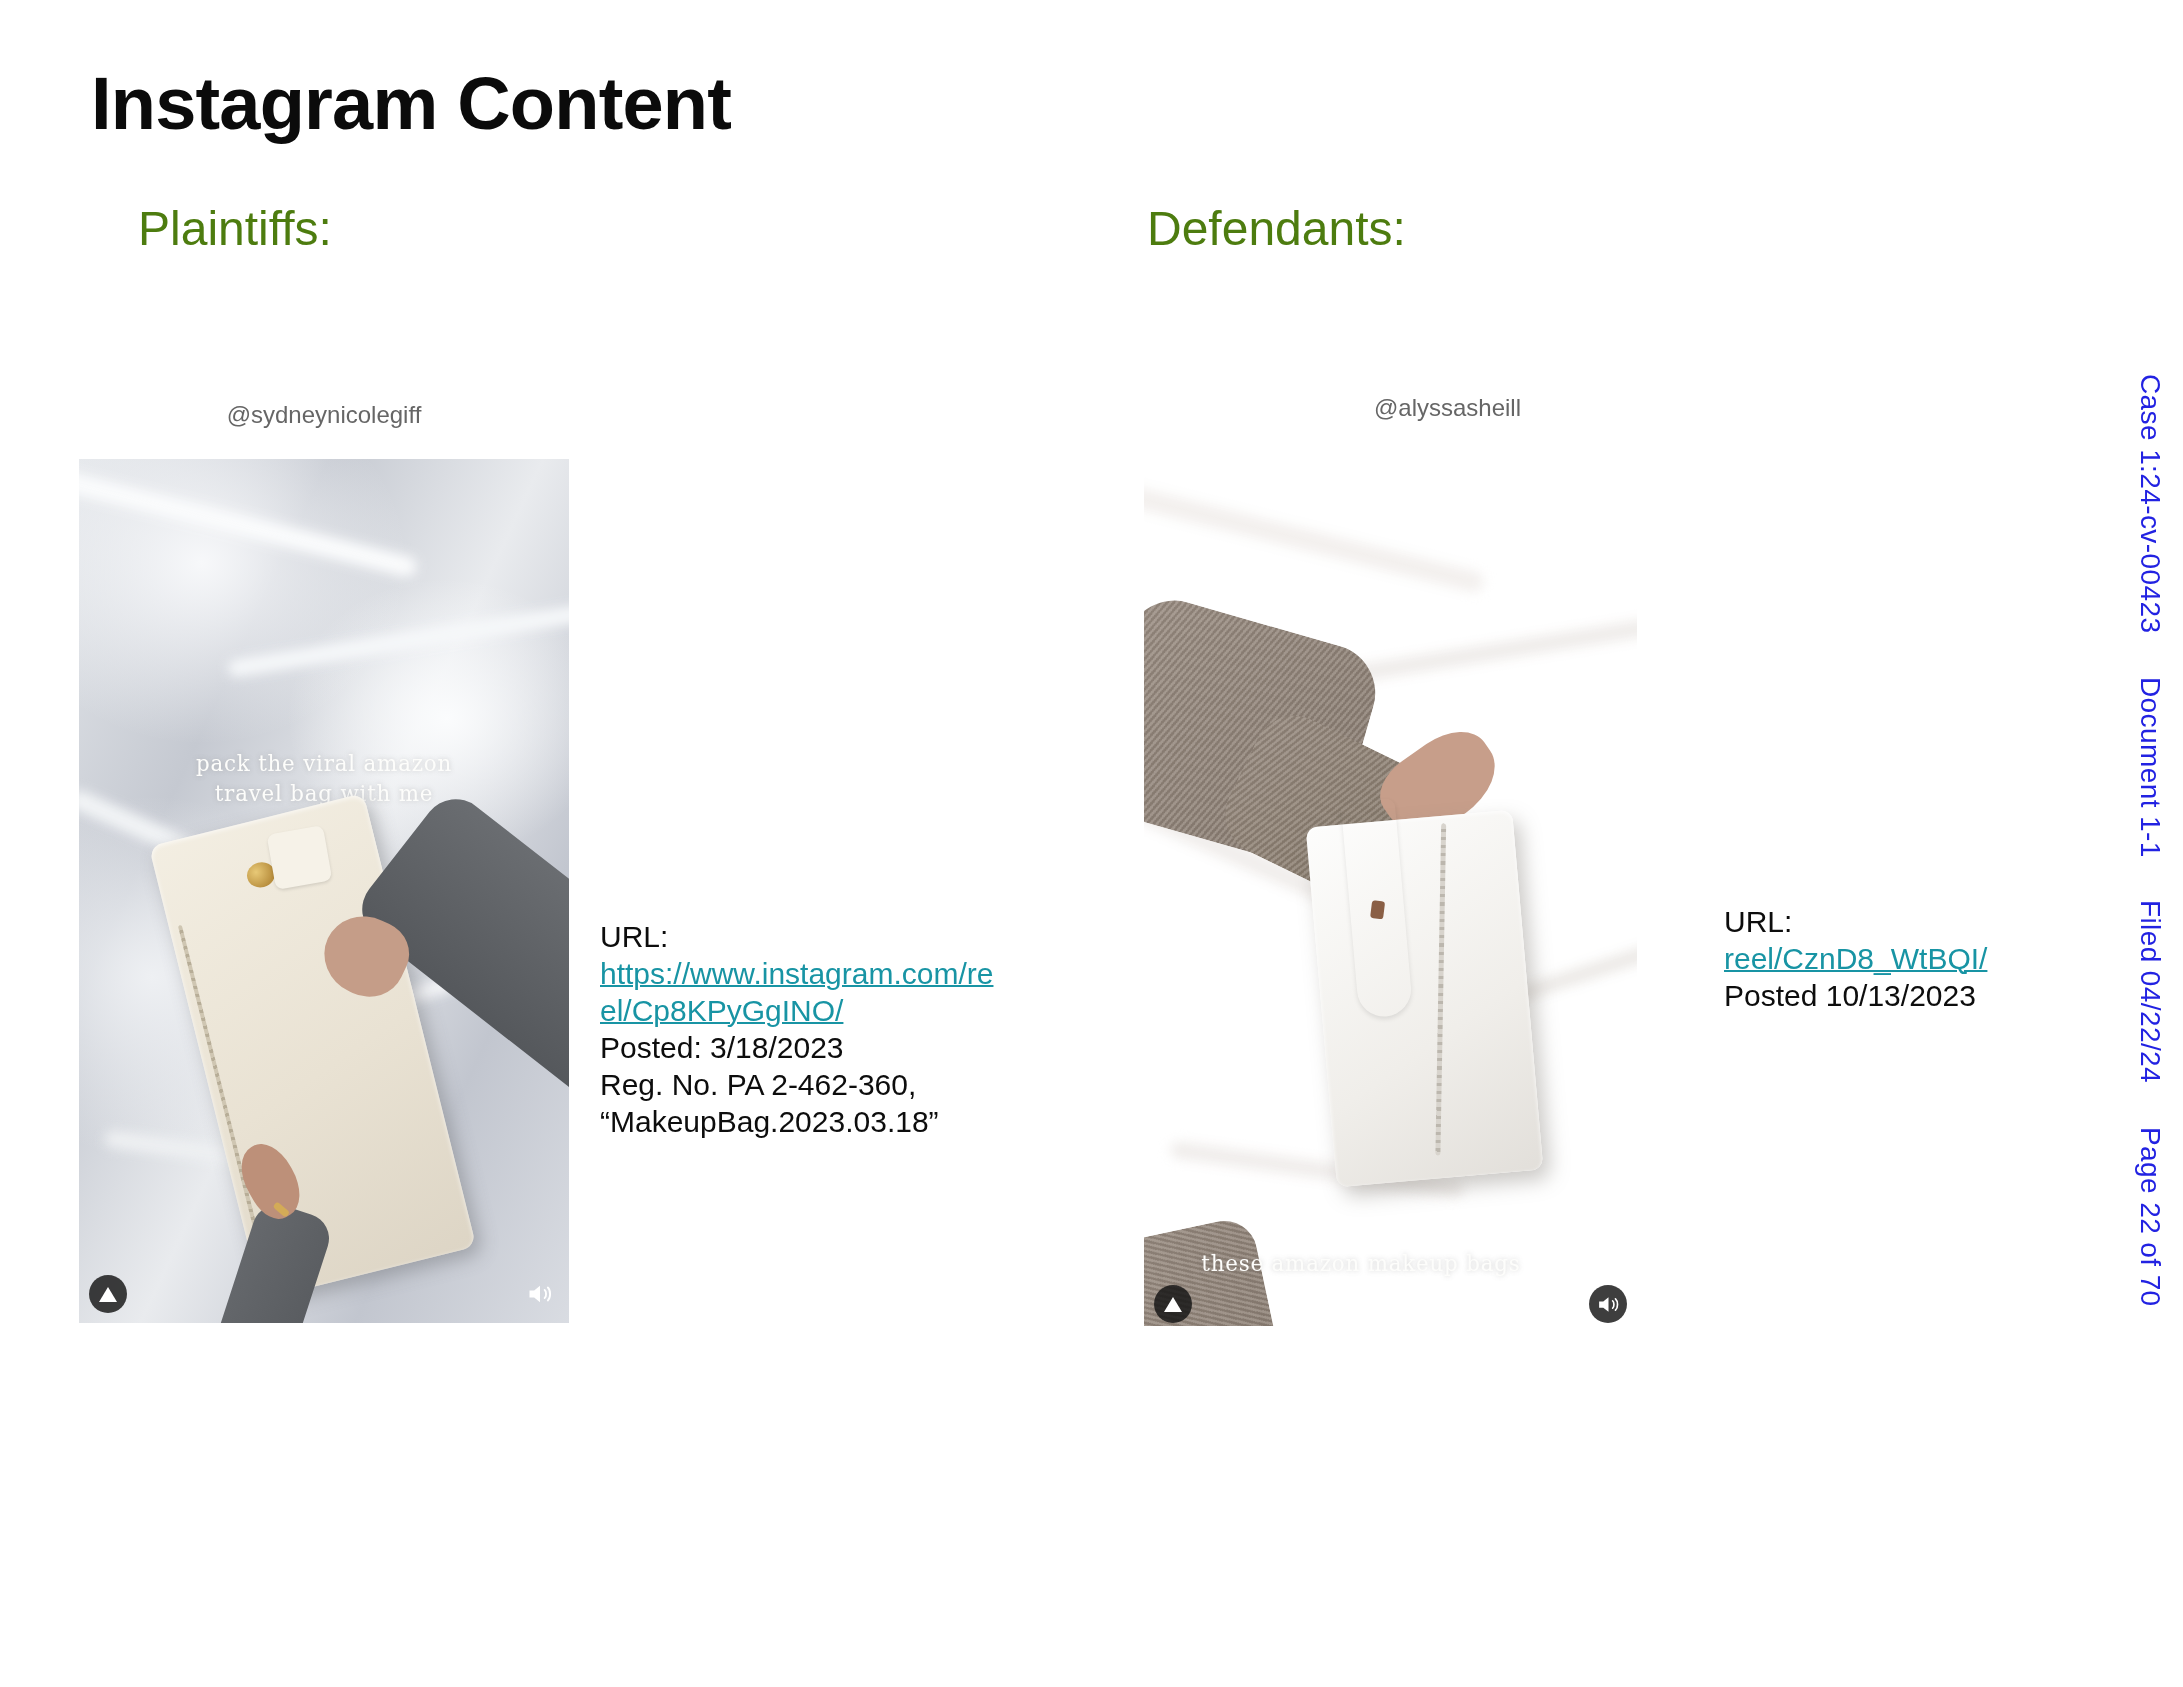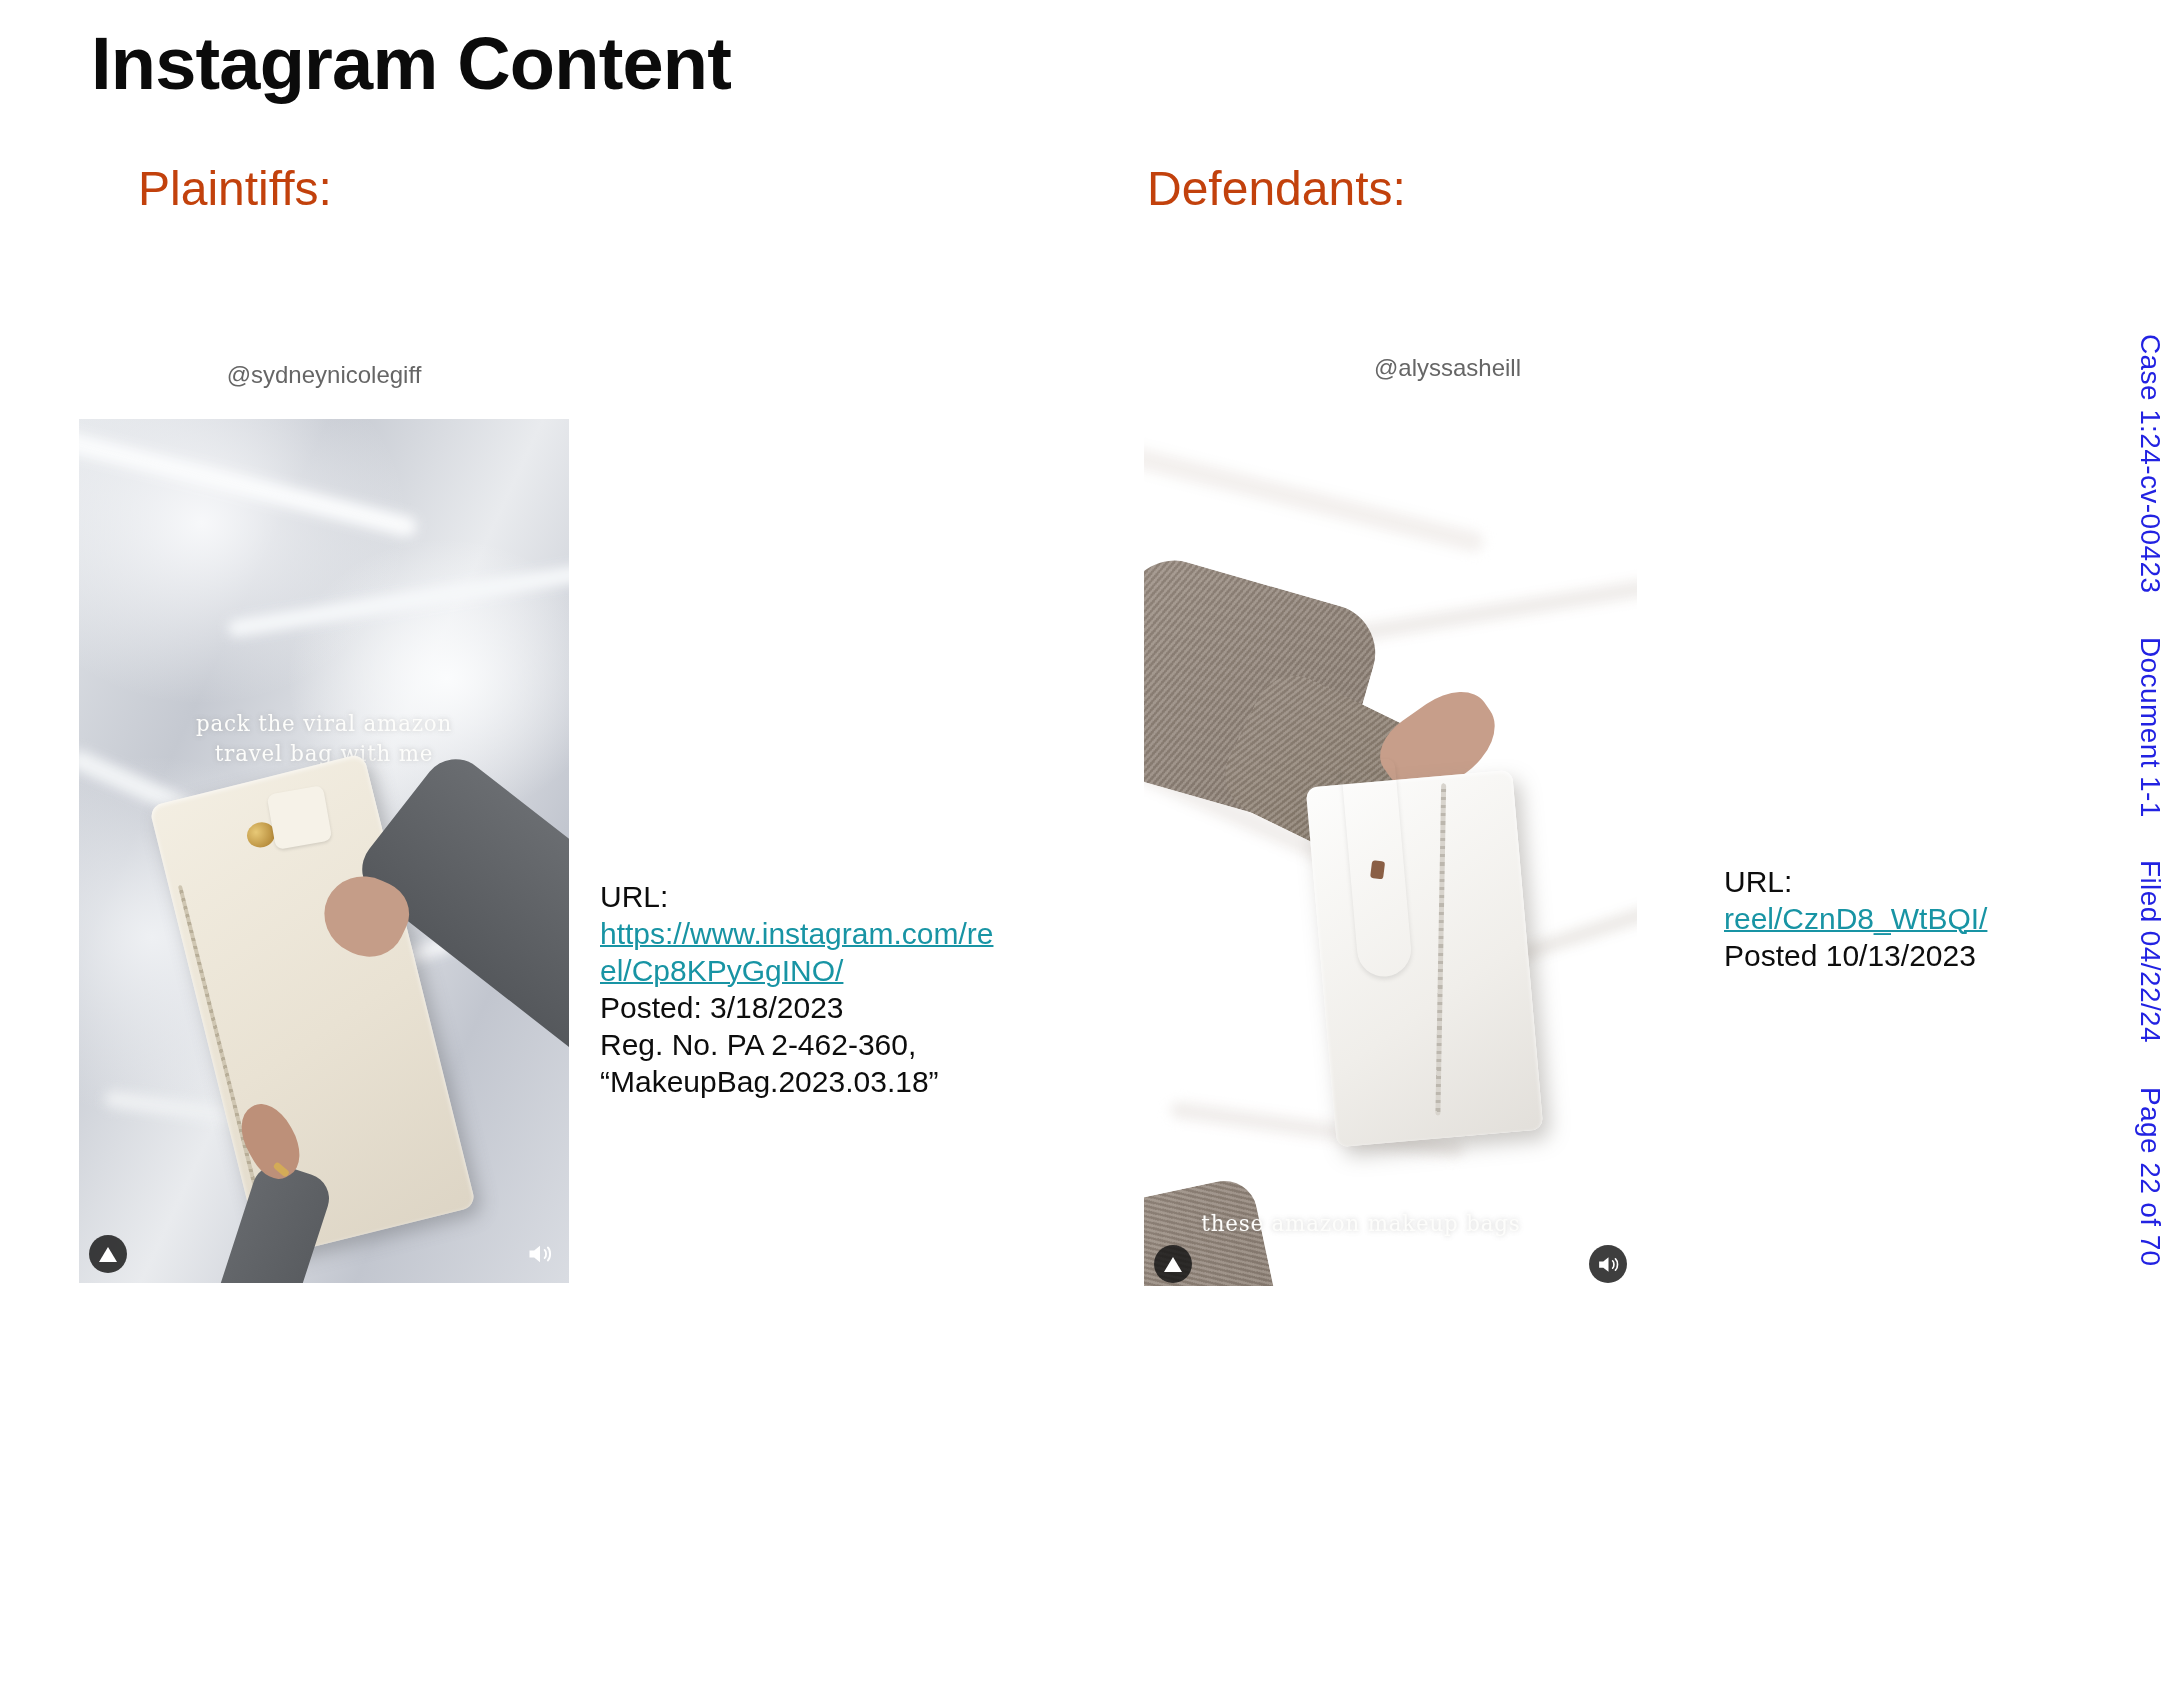--- a/index.html
+++ b/index.html
@@ -1,30 +1,31 @@
 <!DOCTYPE html>
 <html style="font-size:13px"><head>
 <meta charset="utf-8">
 <style>
   * { margin:0; padding:0; box-sizing:border-box; }
   html,body { background:#ffffff; }
   .page {
     position:relative; width:2183px; height:1286px;
     background:#ffffff; overflow:hidden;
     font-family:"Liberation Sans", sans-serif;
+    margin-top:40px;
   }
 
   .title {
     position:absolute; left:91px; top:21.4px;
     font-size:74px; font-weight:bold; color:#0b0b0b; letter-spacing:-0.8px;
   }
 
   .col-heading {
     position:absolute; top:161px;
-    font-size:48px; color:#c2410c;
+    font-size:48px; color:#4d7c0f;
   }
   .heading-plaintiffs { left:138px; }
   .heading-defendants { left:1147px; }
 
   .handle {
     position:absolute; font-size:24px; color:#666666; text-align:center;
   }
   .handle-left  { left:79px;  width:490px; top:361px; }
   .handle-right { left:1201px; width:493px; top:354px; }
 

